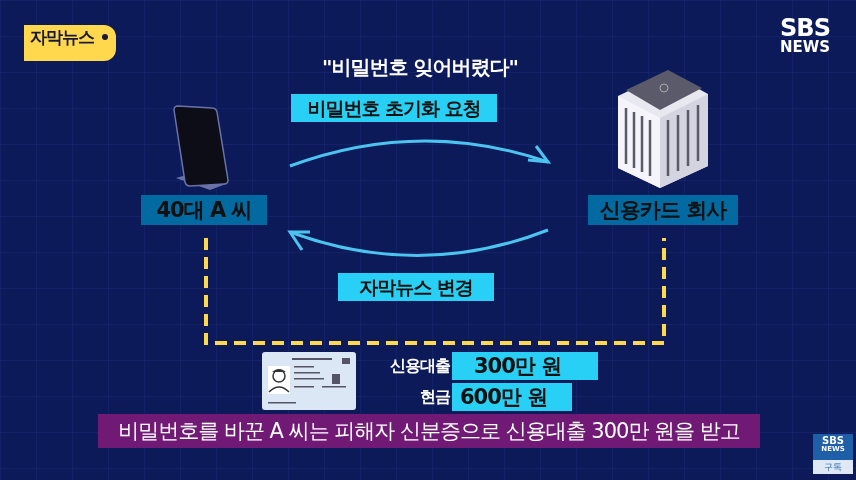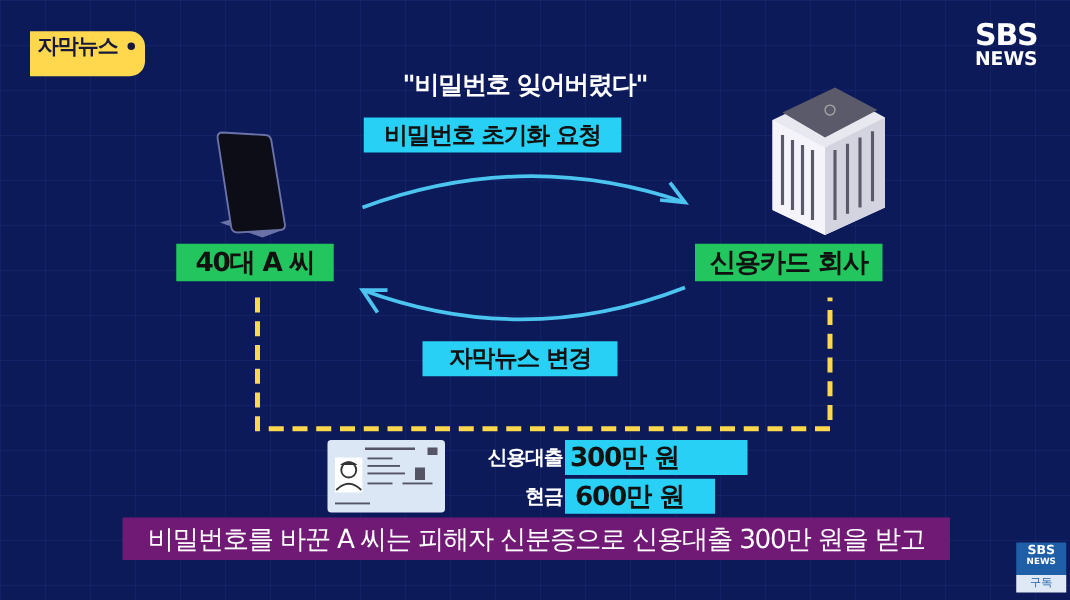--- a/index.html
+++ b/index.html
@@ -36,21 +36,21 @@
     .quote {
       position: absolute; left: 300px; top: 54px; width: 240px; text-align: center;
       color: #fff; font-weight: bold; font-size: 20px; letter-spacing: -1px;
     }
     .cyan-box {
       position: absolute; background: #27d0f4; color: #111;
       font-weight: bold; font-size: 19px; letter-spacing: -1px;
       text-align: center; line-height: 28px;
     }
     .white-box {
-      position: absolute; background: #22c55e; color: #111;
+      position: absolute; background: #0369a1; color: #111;
       font-weight: bold; font-size: 21px; letter-spacing: -1px;
       text-align: center; line-height: 30px;
     }
     .phone {
       position: absolute; left: 170px; top: 104px; width: 60px; height: 88px;
     }
     .building {
       position: absolute; left: 608px; top: 66px; width: 110px; height: 124px;
     }
     .arrows { position: absolute; left: 0; top: 0; width: 856px; height: 480px; pointer-events: none; }
@@ -125,21 +125,21 @@
       <line x1="26" y1="46" x2="26" y2="102"></line>
     <line x1="34" y1="50" x2="34" y2="106"></line>
       <line x1="42" y1="54" x2="42" y2="110"></line>
     <line x1="60" y1="54" x2="60" y2="110"></line>
       <line x1="70" y1="49" x2="70" y2="105"></line>
     <line x1="80" y1="44" x2="80" y2="100"></line>
       <line x1="90" y1="39" x2="90" y2="95"></line>
   </g>
 </svg>
 
-<div class="white-box" style="left:556px; top:195px; width:150px;">신용카드 회사</div>
+<div class="white-box" style="left:588px; top:195px; width:150px;">신용카드 회사</div>
 
 <div class="cyan-box" style="left:338px; top:273px; width:156px;">자막뉴스 변경</div>
 
 <div class="idcard">
   <svg viewBox="0 0 94 58" width="94" height="58">
     <rect x="6" y="14" width="22" height="28" fill="#fff"></rect>
     <circle cx="17" cy="24" r="6" fill="#fff" stroke="#333" stroke-width="1.5"></circle>
     <path d="M10 20 Q17 14 24 20" fill="#333"></path>
     <path d="M7 40 Q17 30 27 40" fill="#fff" stroke="#333" stroke-width="1.5"></path>
     <g fill="#556">
@@ -150,21 +150,21 @@
       <rect x="32" y="34" width="20" height="1.5"></rect>
         <rect x="60" y="34" width="24" height="1.5"></rect>
       <rect x="6" y="50" width="28" height="1.5"></rect>
         <rect x="70" y="22" width="8" height="10"></rect>
       <rect x="80" y="6" width="8" height="6"></rect>
     </g>
   </svg>
 </div>
 
 <div class="label-right" style="left:362px; top:352px; width:88px; line-height:28px;">신용대출</div>
-<div class="cyan-box" style="left:452px; top:352px; width:146px; height:28px; text-align:left; padding-left:4px; box-sizing:border-box; font-size:21px;">300만 원</div>
+<div class="cyan-box" style="left:452px; top:352px; width:146px; height:28px; text-align:left; padding-left:22px; box-sizing:border-box; font-size:21px;">300만 원</div>
 
 <div class="label-right" style="left:362px; top:383px; width:88px; line-height:28px;">현금</div>
 <div class="cyan-box" style="left:452px; top:383px; width:120px; height:28px; text-align:left; padding-left:8px; box-sizing:border-box; font-size:21px;">600만 원 인출</div>
 
 <div class="subtitle">비밀번호를 바꾼 A 씨는 피해자 신분증으로 신용대출 300만 원을 받고</div>
 
 <div class="sub-badge">
   <div class="top">
     <span class="a">SBS</span>
     <span class="b">NEWS</span>

